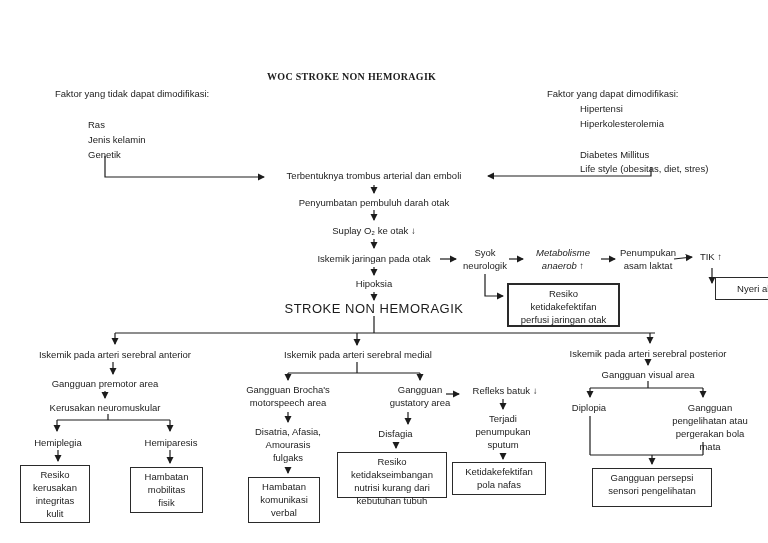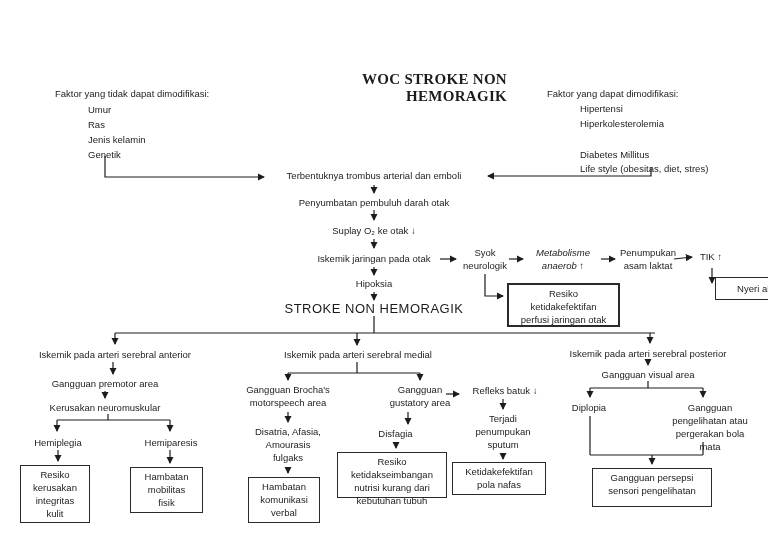--- a/index.html
+++ b/index.html
@@ -4,22 +4,22 @@
 <style>
   html,body{margin:0;padding:0;background:#fff;}
   .canvas{
     position:relative;width:768px;height:543px;background:#ffffff;overflow:hidden;
     font-family:"Liberation Sans","DejaVu Sans",sans-serif;
     font-size:9.5px;color:#1c1c1c;
   }
   .lbl{position:absolute;text-align:center;line-height:13px;white-space:pre-line;}
   .lbl.al{text-align:left;}
   .title{
-    position:absolute;text-align:right;font-family:"Liberation Serif","DejaVu Serif",serif;
-    font-weight:bold;font-size:15px;letter-spacing:.3px;white-space:pre-line;
+    position:absolute;text-align:left;font-family:"Liberation Serif","DejaVu Serif",serif;
+    font-weight:bold;font-size:10px;letter-spacing:.3px;white-space:pre-line;
   }
   .stroke-node{font-size:13px;letter-spacing:.5px;}
   .box{
     position:absolute;border:1.5px solid #2a2a2a;box-sizing:border-box;
     display:flex;justify-content:center;align-items:flex-start;
     text-align:center;line-height:13px;white-space:pre-line;
     padding-top:2px;overflow:visible;background:transparent;
   }
   .box.thick{border-width:2px;}
   .box.vcenter{align-items:center;padding-top:0;}
@@ -91,21 +91,20 @@
       <line x1="590" y1="416" x2="590" y2="455"></line>
       <line x1="703" y1="442" x2="703" y2="455"></line>
       <line x1="590" y1="455" x2="703" y2="455"></line>
       <line x1="652" y1="455" x2="652" y2="464" marker-end="url(#ah)"></line>
     </g>
   </svg>
 
   <div class="title" style="left:267px;top:71px;width:240px;">WOC STROKE NON HEMORAGIK</div>
 
   <div class="lbl al" style="left:55px;top:87px;width:220px;">Faktor yang tidak dapat dimodifikasi:</div>
-  <div class="lbl al" style="left:88px;top:103px;width:160px;">Umur</div>
   <div class="lbl al" style="left:88px;top:118px;width:160px;">Ras</div>
   <div class="lbl al" style="left:88px;top:133px;width:160px;">Jenis kelamin</div>
   <div class="lbl al" style="left:88px;top:148px;width:160px;">Genetik</div>
 
   <div class="lbl al" style="left:547px;top:87px;width:210px;">Faktor yang dapat dimodifikasi:</div>
   <div class="lbl al" style="left:580px;top:102px;width:180px;">Hipertensi</div>
   <div class="lbl al" style="left:580px;top:117px;width:180px;">Hiperkolesterolemia</div>
   <div class="lbl al" style="left:580px;top:132px;width:180px;margin-top:16px;">Diabetes Millitus</div>
   <div class="lbl al" style="left:580px;top:162px;width:185px;">Life style (obesitas, diet, stres)</div>
 

